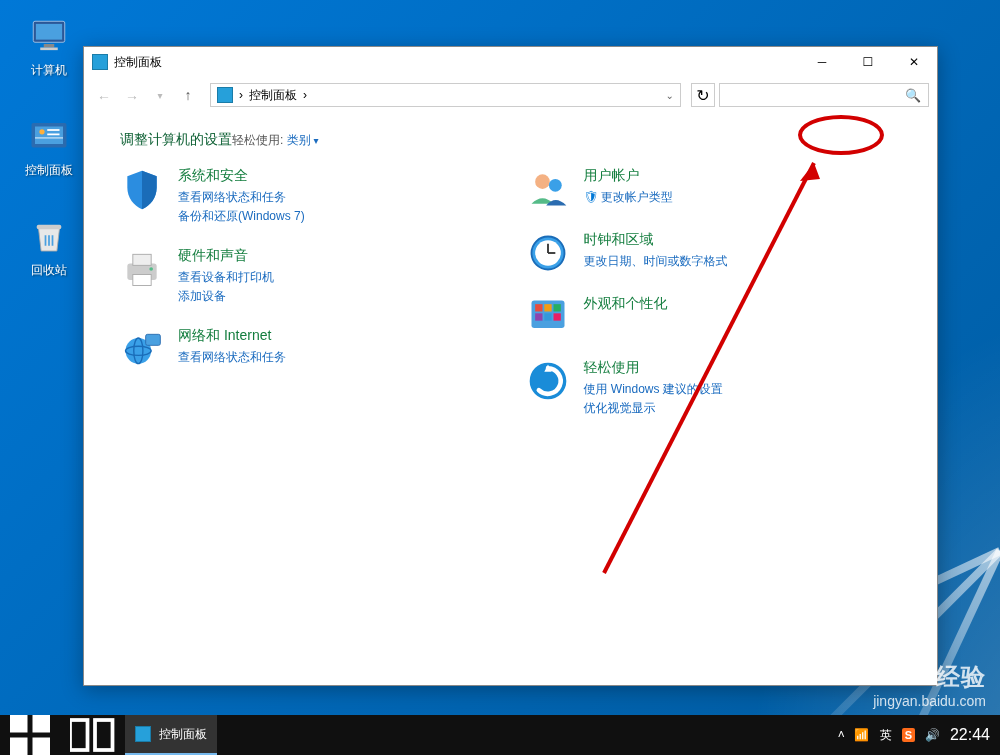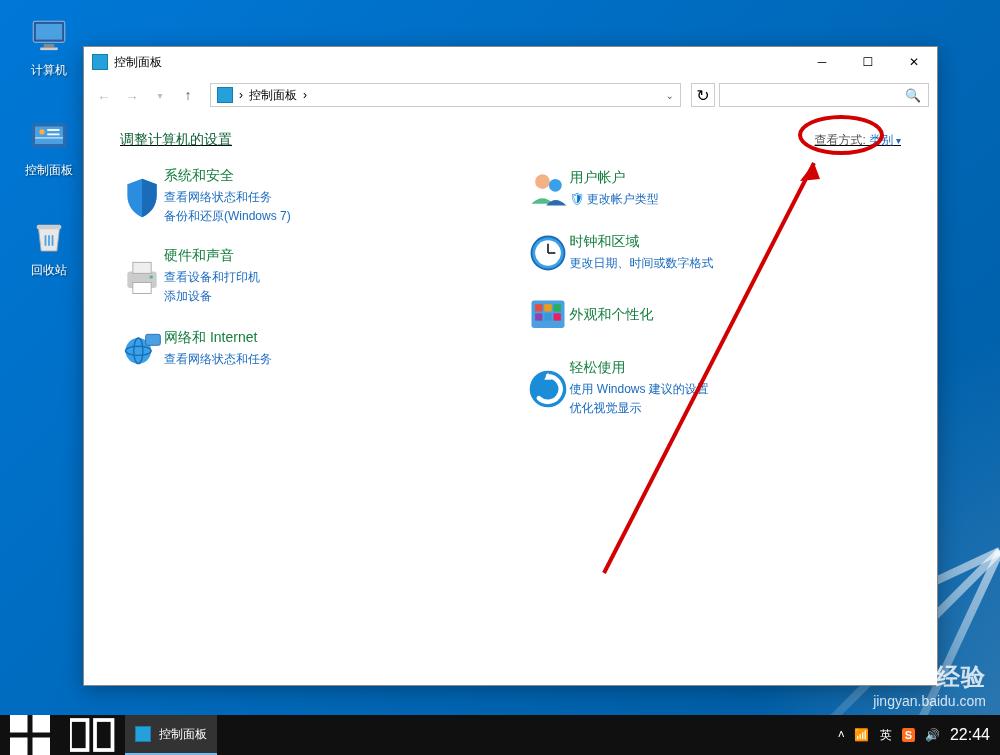--- a/index.html
+++ b/index.html
@@ -22,29 +22,29 @@
 .nav-btn { width: 24px; height: 24px; display: flex; align-items: center; justify-content: center; cursor: pointer; color: #555; font-size: 14px; }
 .nav-btn.disabled { color: #bbb; }
 .address-bar { flex: 1; height: 24px; border: 1px solid #ccc; display: flex; align-items: center; padding: 0 6px; font-size: 12px; gap: 6px; margin: 0 6px; }
 .address-bar .mini-icon { width: 16px; height: 16px; background: #26a0da; border: 1px solid #1a7ca8; }
 .refresh-btn { width: 24px; height: 24px; border: 1px solid #ccc; display: flex; align-items: center; justify-content: center; cursor: pointer; }
 .search-bar { width: 210px; height: 24px; border: 1px solid #ccc; display: flex; align-items: center; padding: 0 6px; }
 .search-bar input { border: none; outline: none; flex: 1; font-size: 12px; }
 .search-bar .search-icon { color: #666; font-size: 13px; }
 
 .content { flex: 1; padding: 18px 36px; position: relative; }
-.content-header { display: flex; justify-content: space-between; align-items: center; margin-bottom: 18px; text-decoration: underline; }
+.content-header { display: flex; align-items: center; margin-bottom: 18px; }
 .page-title { font-size: 14px; color: #0f6135; }
 .view-by { font-size: 12px; color: #555; }
 .view-by .link { color: #1a6bbf; cursor: pointer; }
 .view-by .link::after { content: " ▾"; color: #1a6bbf; font-size: 10px; }
 
 .categories { display: flex; gap: 30px; }
 .col { flex: 1; }
-.cat-item { display: flex; margin-bottom: 20px; align-items: center; }
+.cat-item { display: flex; gap: 14px; margin-bottom: 20px; }
 .cat-icon { width: 44px; height: 44px; flex-shrink: 0; }
 .cat-body { }
 .cat-title { color: #137d3e; font-size: 14px; margin-bottom: 4px; cursor: pointer; }
 .cat-link { color: #1a6bbf; font-size: 12px; display: block; margin-bottom: 2px; cursor: pointer; }
 .cat-link .shield { color: #0078d7; margin-right: 2px; }
 
 
 svg { width: 100%; height: 100%; }
 
 
@@ -141,21 +141,21 @@
     <div class="search-bar">
       <input type="text" style="">
       <span class="search-icon">🔍</span>
     </div>
   </div>
 
   <div class="content">
     <div class="content-header">
       <div class="page-title">调整计算机的设置</div>
       <div class="view-by">
-        <span>查看方式:</span>
+        <span>轻松使用:</span>
         <span class="link">类别</span>
       </div>
     </div>
 
     <div class="categories">
       <div class="col">
 
         <div class="cat-item">
           <div class="cat-icon">
             <svg viewBox="0 0 48 48">

